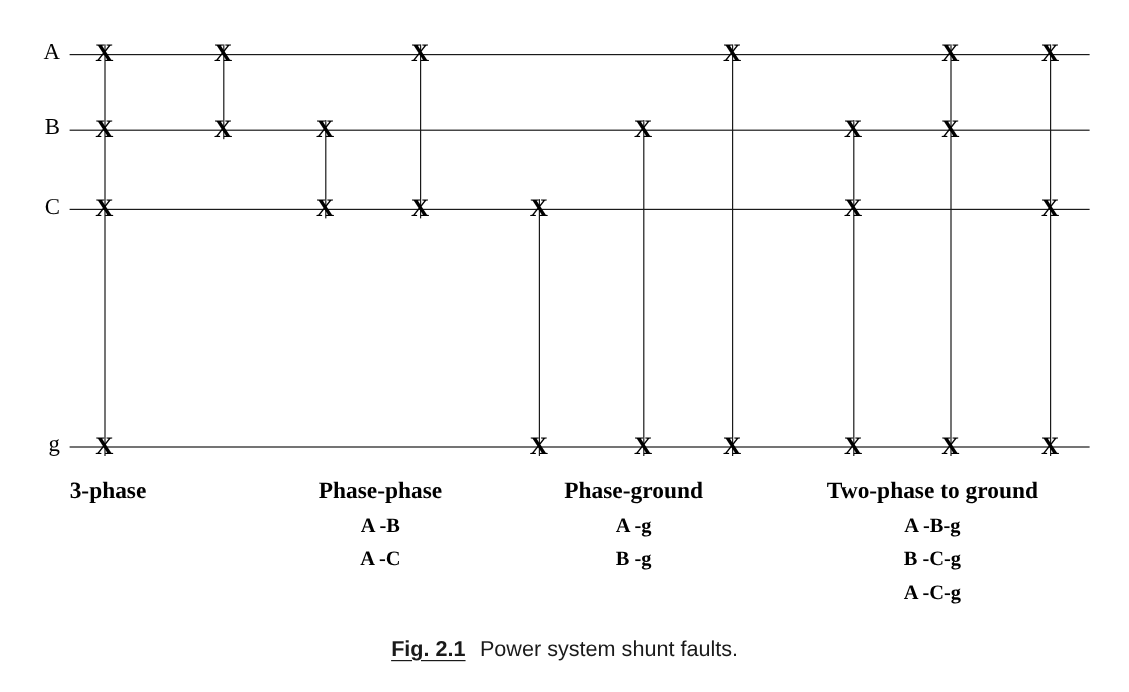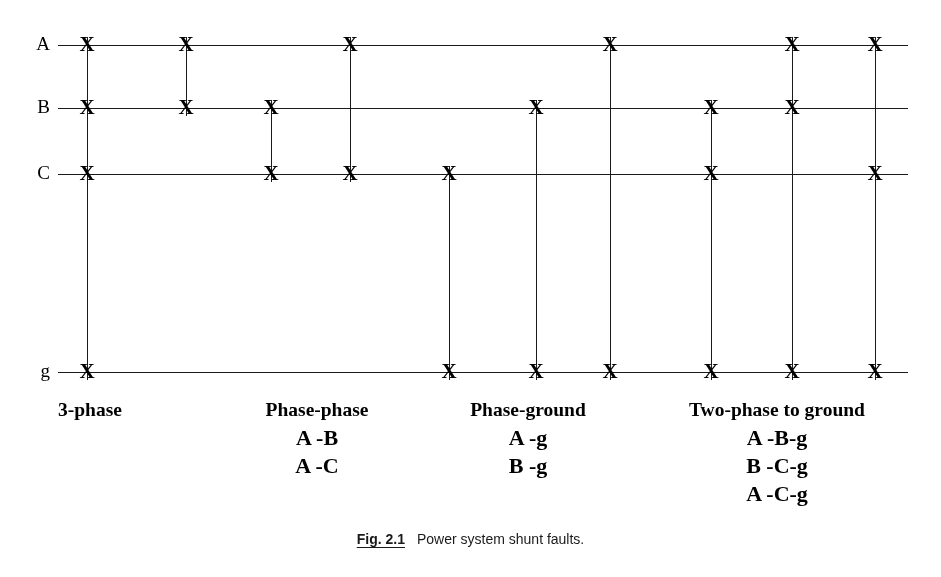--- a/index.html
+++ b/index.html
@@ -52,31 +52,31 @@
     font-family: "Liberation Serif", "DejaVu Serif", serif;
     font-size: 19.5px;
     line-height: 28px;
     color: #000000;
     white-space: nowrap;
     transform: translateX(-50%);
     font-weight: bold;
   }
   .group-label .sub {
     display: block;
-    font-size: 22px;
+    font-size: 17px;
     line-height: 28px;
   }
   .caption {
     position: absolute;
     left: 0;
     right: 0;
     top: 531px;
     text-align: center;
     font-family: "Liberation Sans", "DejaVu Sans", sans-serif;
-    font-size: 14px;
+    font-size: 18px;
     color: #1a1a1a;
   }
   .caption .fignum {
     font-weight: bold;
     text-decoration: underline;
     text-underline-offset: 3px;
     margin-right: 12px;
   }
   .caption .captext {
     font-weight: normal;

